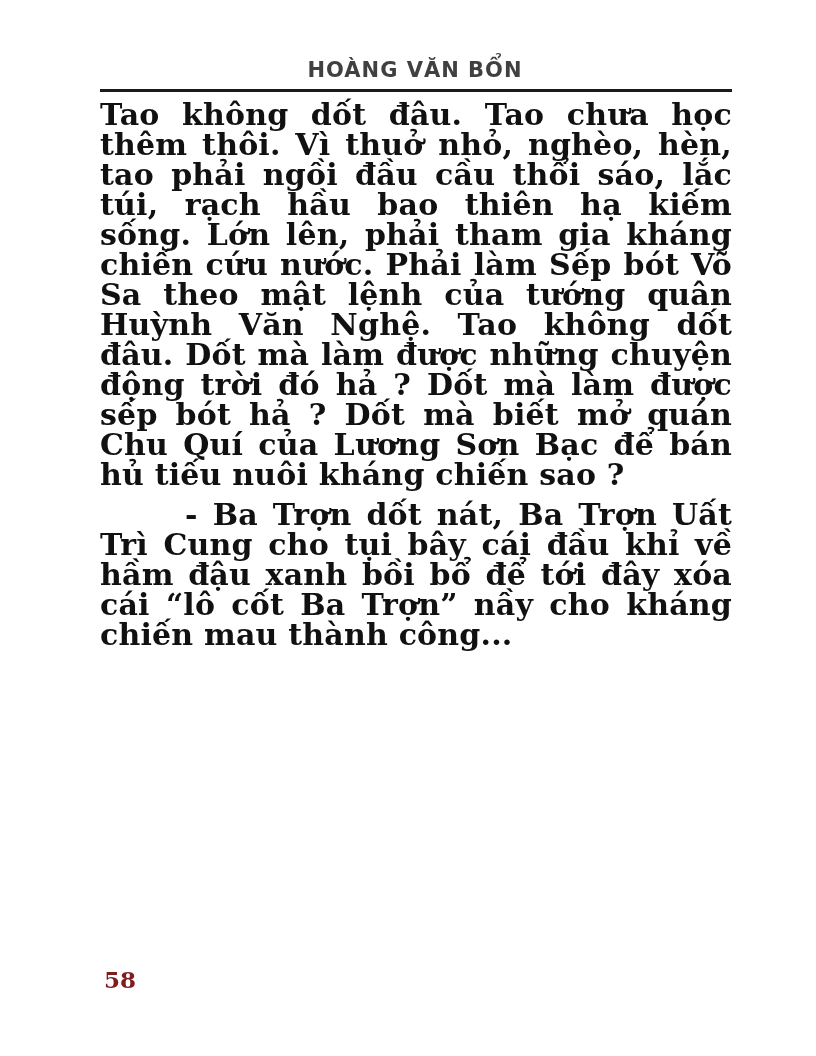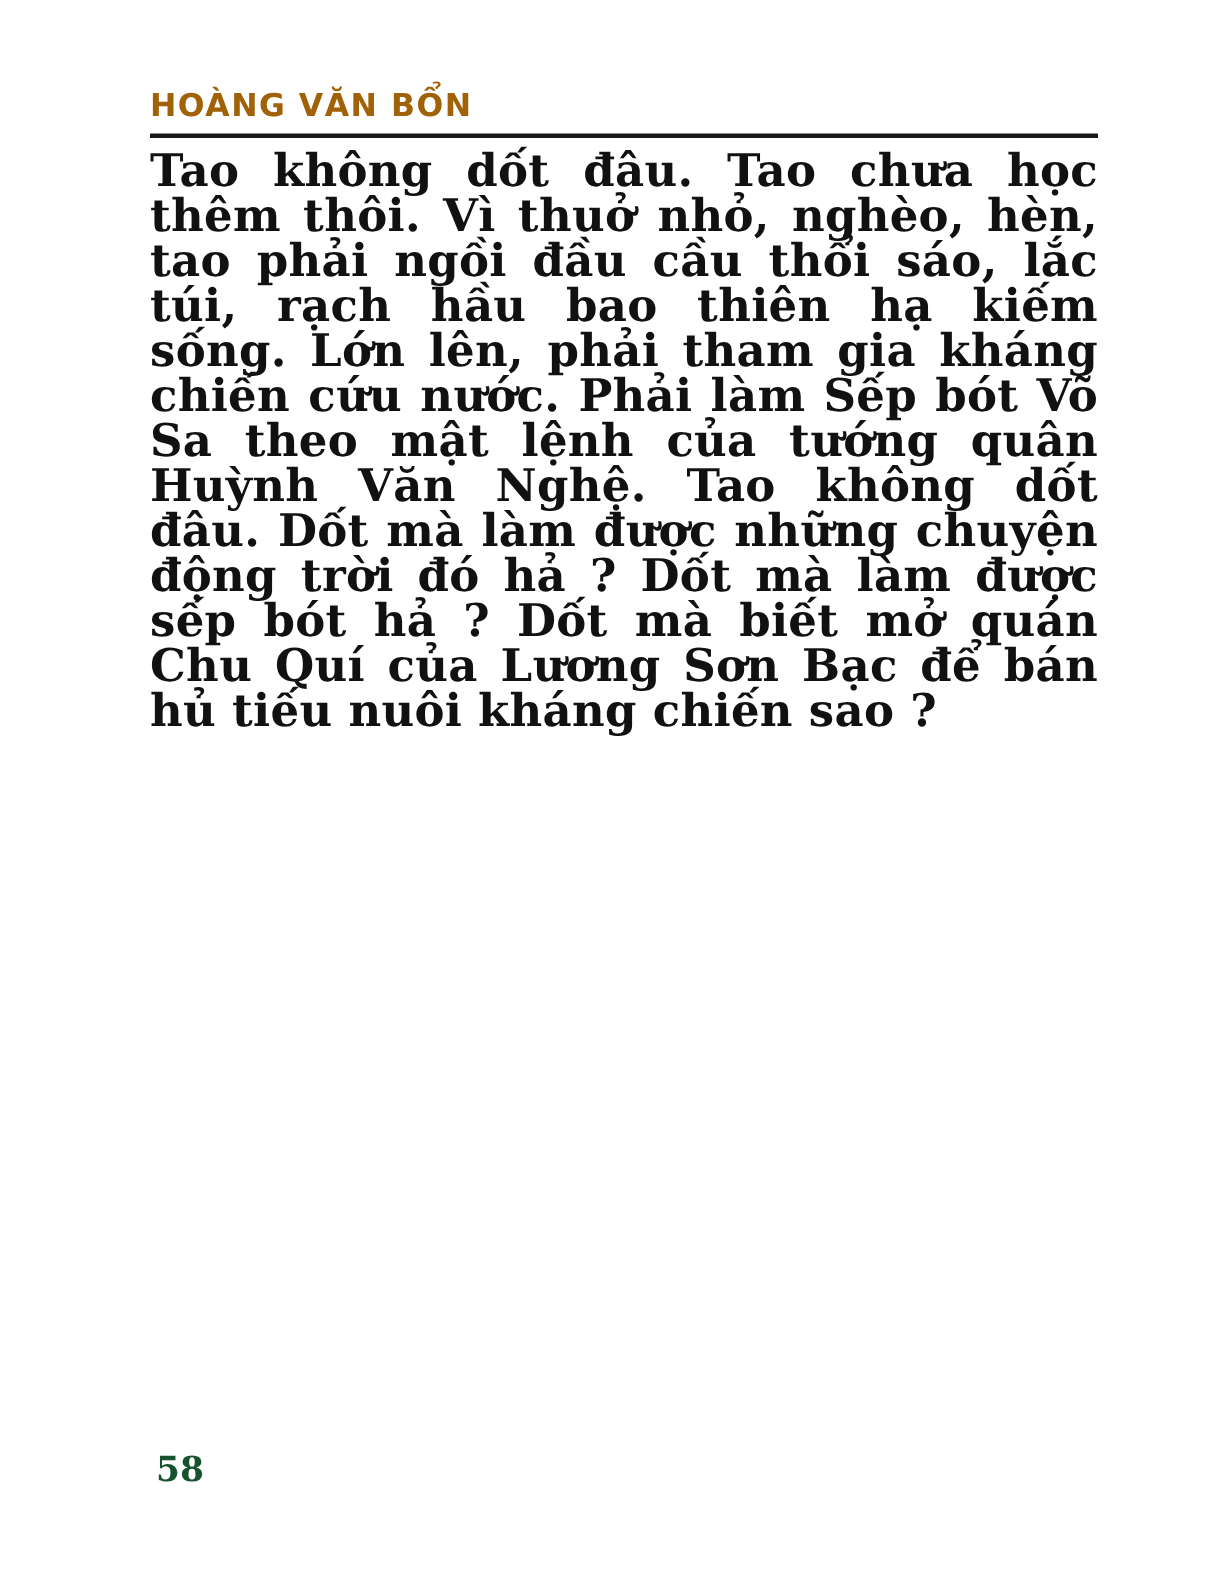--- a/index.html
+++ b/index.html
@@ -17,26 +17,26 @@
     overflow: hidden;
     box-sizing: border-box;
   }
   .text-block {
     position: absolute;
     left: 100px;
     top: 58px;
     width: 632px;
   }
   .running-head {
-    text-align: left;
+    text-align: center;
     font-family: "DejaVu Sans", "Liberation Sans", sans-serif;
     font-weight: 700;
     font-size: 21px;
     letter-spacing: 1px;
-    color: #a16207;
+    color: #404040;
     padding-right: 2px;
   }
   .head-rule {
     border: none;
     border-top: 3px solid #1a1a1a;
     margin: 7px 0 0 0;
   }
   .body-text {
     margin-top: 8px;
     font-size: 30px;
@@ -52,28 +52,29 @@
   .para.no-indent {
     text-indent: 0;
   }
   .page-number {
     position: absolute;
     left: 104px;
     top: 966px;
     font-family: "DejaVu Serif", serif;
     font-weight: 700;
     font-size: 23px;
-    color: #14532d;
+    color: #7f1d1d;
   }
 </style>
 </head>
 <body>
 
 <div class="page">
   <div class="text-block">
     <div class="running-head">HOÀNG VĂN BỔN</div>
     <hr class="head-rule">
     <div class="body-text">
       <p class="para no-indent">Tao không dốt đâu. Tao chưa học thêm thôi. Vì thuở nhỏ, nghèo, hèn, tao phải ngồi đầu cầu thổi sáo, lắc túi, rạch hầu bao thiên hạ kiếm sống. Lớn lên, phải tham gia kháng chiến cứu nước. Phải làm Sếp bót Võ Sa theo mật lệnh của tướng quân Huỳnh Văn Nghệ. Tao không dốt đâu. Dốt mà làm được những chuyện động trời đó hả ? Dốt mà làm được sếp bót hả ? Dốt mà biết mở quán Chu Quí của Lương Sơn Bạc để bán hủ tiếu nuôi kháng chiến sao ?</p>
+      <p class="para">- Ba Trợn dốt nát, Ba Trợn Uất Trì Cung cho tụi bây cái đầu khỉ về hầm đậu xanh bồi bổ để tới đây xóa cái “lô cốt Ba Trợn” nầy cho kháng chiến mau thành công...</p>
     </div>
   </div>
   <div class="page-number">58</div>
 </div>
 
 </body></html>

